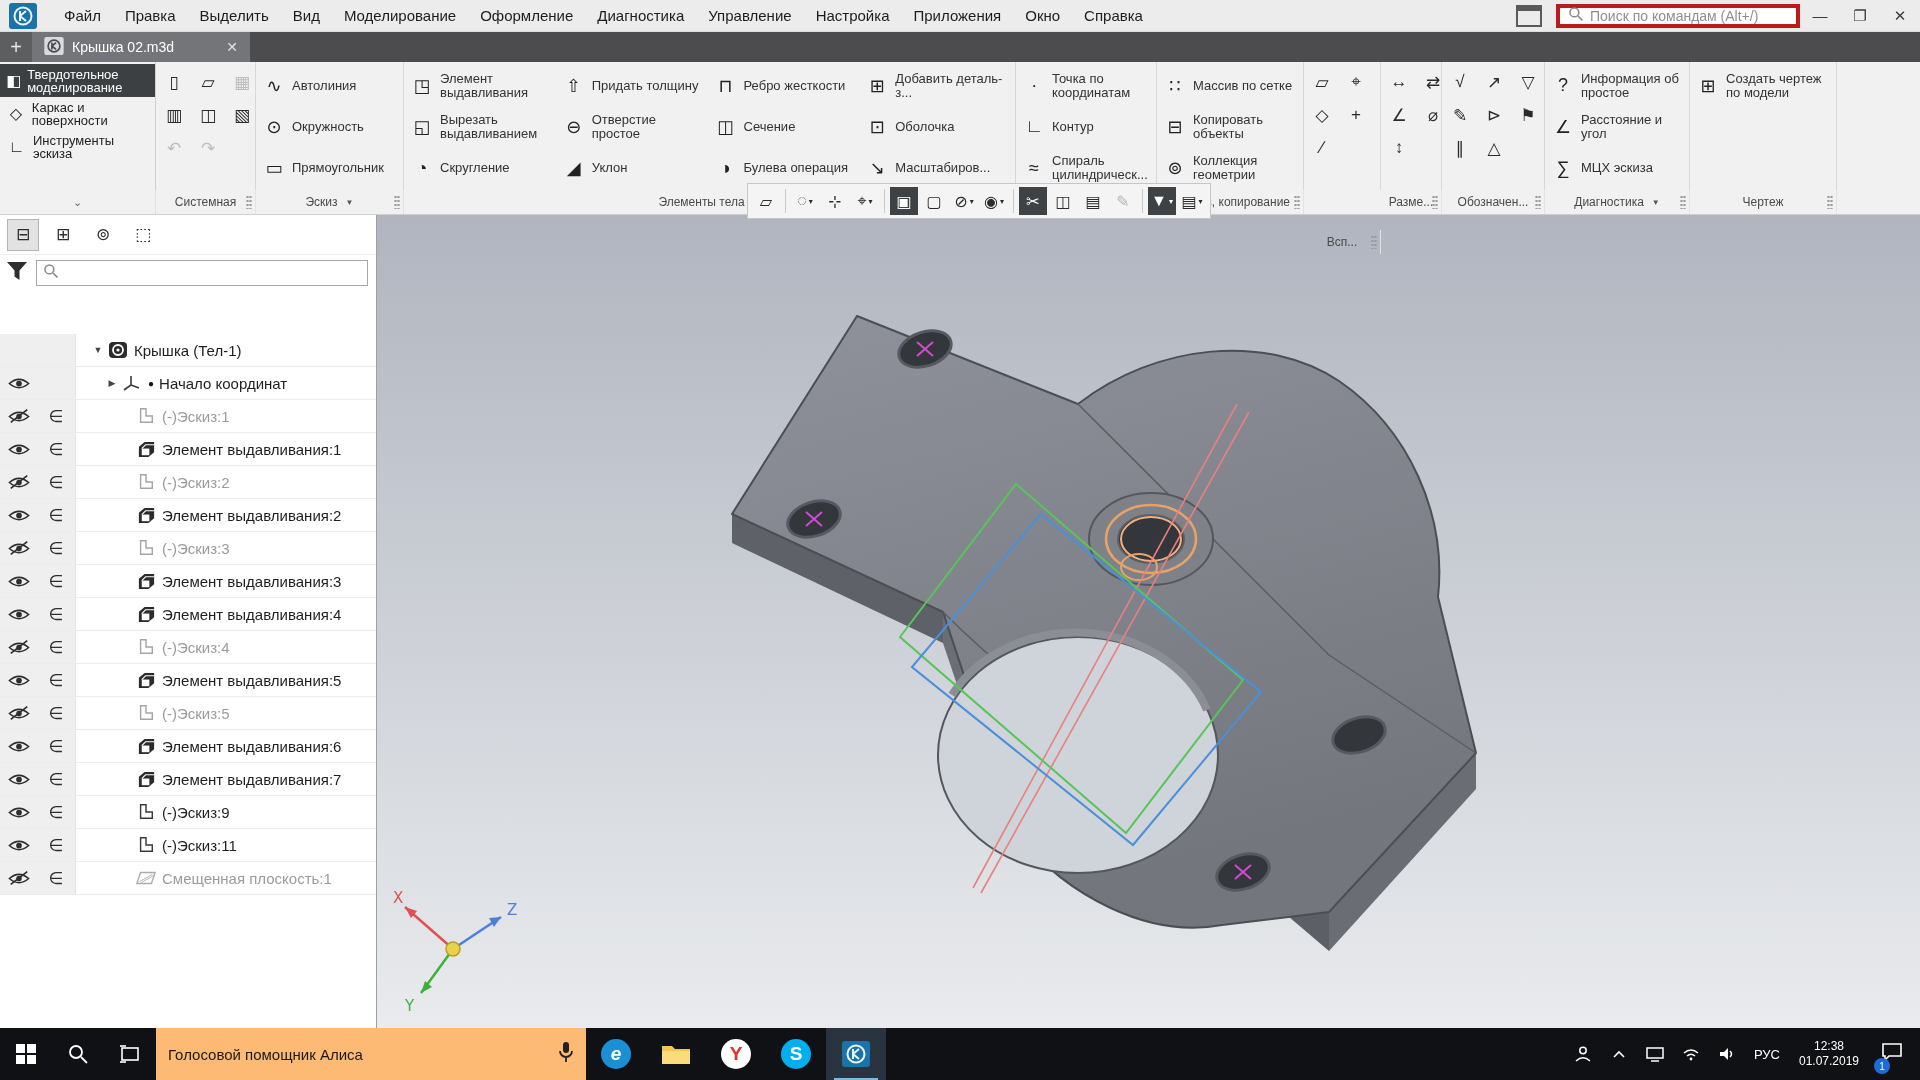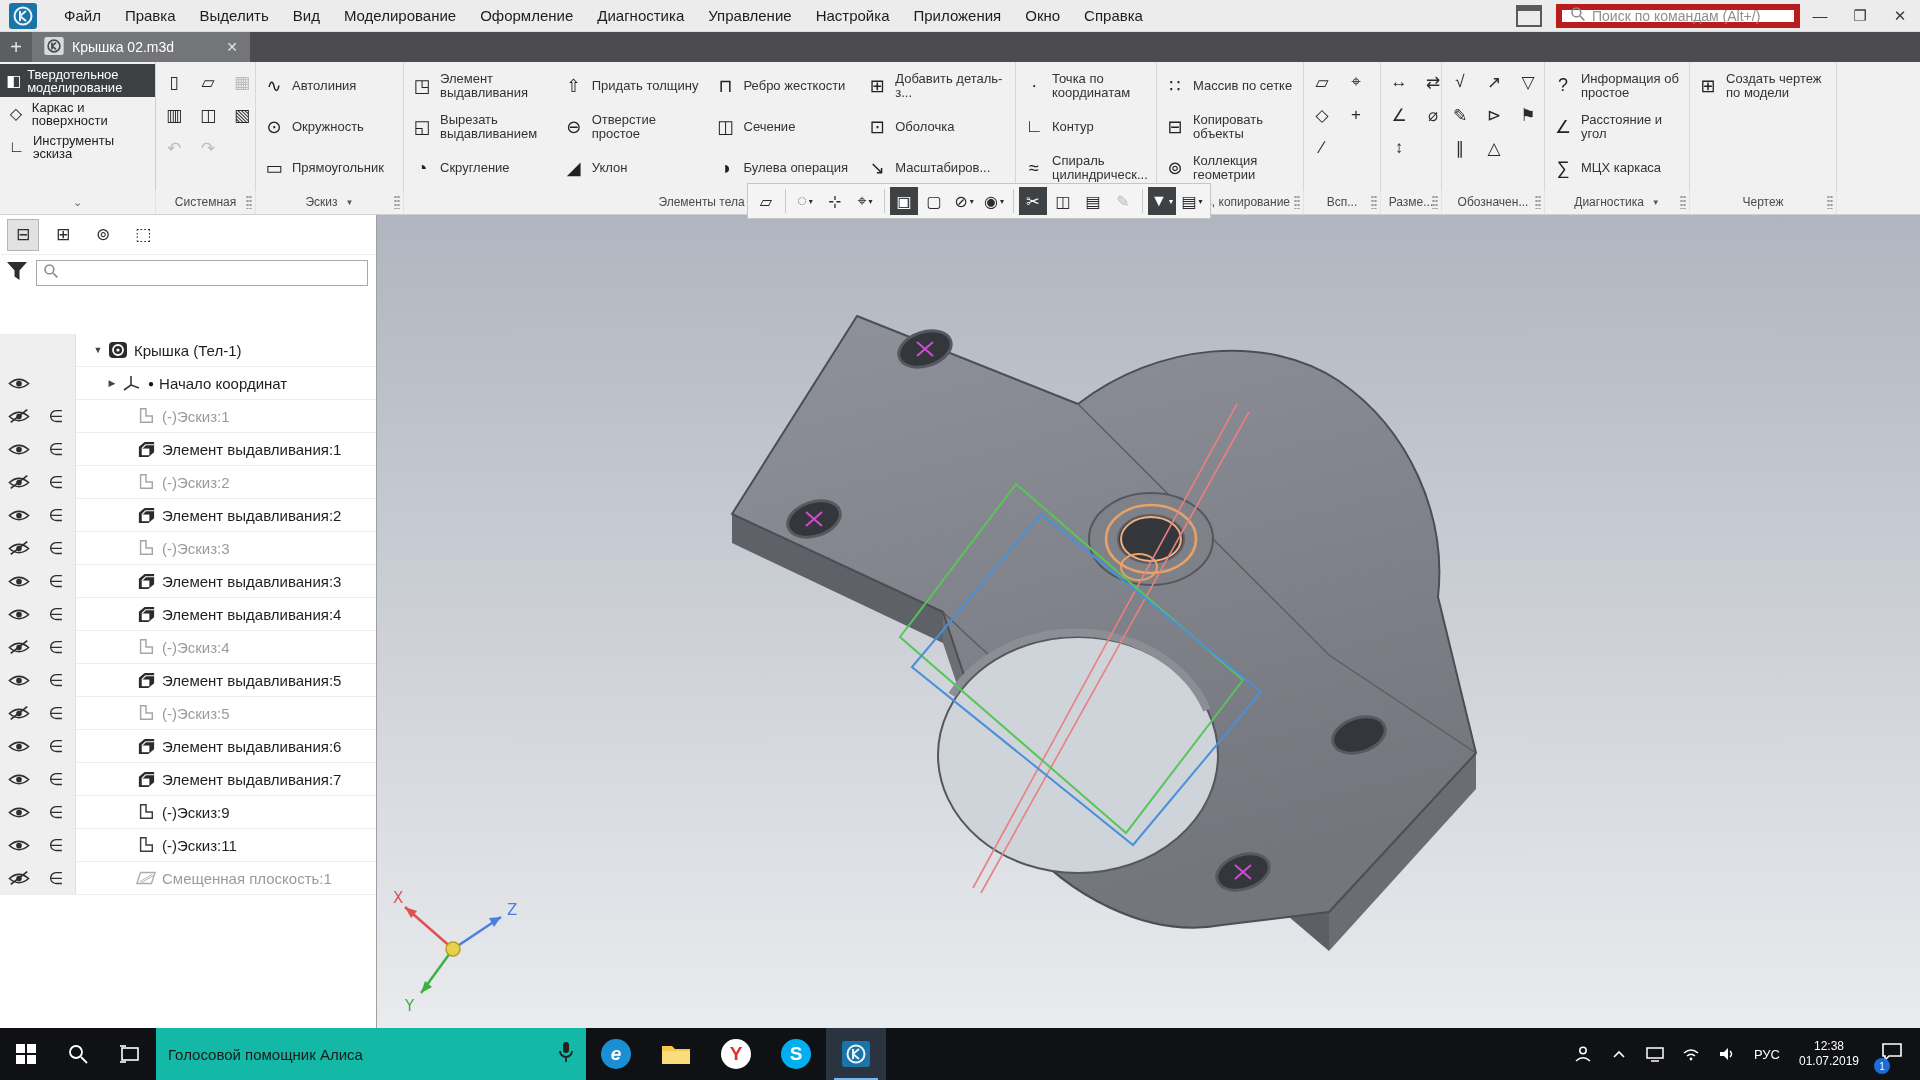--- a/index.html
+++ b/index.html
@@ -7,21 +7,21 @@
     -webkit-font-smoothing:antialiased;background:#f1f1f1;}
   *{box-sizing:border-box;}
 
   
   #menubar{position:absolute;left:0;top:0;width:1920px;height:32px;background:#ececec;
     display:flex;align-items:center;border-bottom:1px solid #dcdcdc;z-index:30;}
   #app-logo{width:34px;height:28px;margin-left:6px;margin-right:12px;display:flex;align-items:center;justify-content:center;}
   .menu-item{font-size:15px;color:#1d1d1d;padding:0 12px;height:100%;display:flex;align-items:center;cursor:default;}
   #menubar-right{margin-left:auto;display:flex;align-items:center;height:100%;}
   #layout-btn{width:26px;height:22px;border:2px solid #5a5a5a;border-top-width:6px;margin-right:14px;}
-  #cmd-search{width:244px;height:24px;border:6px solid #b91c1c;background:#fff;display:flex;align-items:center;padding:0 8px;color:#8f8f8f;font-size:14px;gap:6px;}
+  #cmd-search{width:244px;height:24px;border:4px solid #b91c1c;background:#fff;display:flex;align-items:center;padding:0 8px;color:#8f8f8f;font-size:14px;gap:6px;}
   .win-ctrl{width:40px;height:32px;display:flex;align-items:center;justify-content:center;font-size:15px;color:#3a3a3a;}
 
   
   #tabbar{position:absolute;left:0;top:32px;width:1920px;height:30px;background:#4c4c4e;display:flex;align-items:stretch;}
   #newtab{width:32px;display:flex;align-items:center;justify-content:center;color:#e8e8e8;font-size:20px;background:#5c5e60;}
   .doc-tab{display:flex;align-items:center;gap:8px;padding:0 12px;min-width:218px;background:#737578;color:#fff;font-size:14px;}
   .doc-tab .close{margin-left:auto;color:#e2e2e2;font-size:14px;}
 
   
   #ribbon{position:absolute;left:0;top:62px;width:1920px;height:128px;background:#f1f1f1;display:flex;}
@@ -77,21 +77,21 @@
     display:flex;align-items:center;gap:2px;padding:0 4px;z-index:10;}
   .vtile{height:28px;min-width:28px;display:flex;align-items:center;justify-content:center;font-size:16px;color:#2c2c2c;padding:0 2px;}
   .vtile.pressed{background:#3f4245;color:#fff;}
   .vtile.disabled{color:#b5b5b5;}
   .vtile .dd{font-size:8px;margin-left:2px;}
   .vdiv{width:1px;height:24px;background:#c9c9c9;margin:0 3px;}
 
   
   #taskbar{position:absolute;left:0;top:1028px;width:1920px;height:52px;background:#101114;display:flex;align-items:stretch;z-index:40;}
   .tbtile{width:52px;display:flex;align-items:center;justify-content:center;}
-  #tb-search{width:430px;background:#14b8a6;display:flex;align-items:center;padding:0 12px;gap:10px;}
+  #tb-search{width:430px;background:#fdba74;display:flex;align-items:center;padding:0 12px;gap:10px;}
   #tb-search .txt{font-size:15px;color:#1a1a1a;flex:1;}
   .app-tile{width:60px;display:flex;align-items:center;justify-content:center;position:relative;}
   .app-tile.active{background:#2a3440;}
   .app-tile.active::after{content:"";position:absolute;left:8px;right:8px;bottom:0;height:2px;background:#76b9ed;}
   #tray{margin-left:auto;display:flex;align-items:center;gap:2px;padding-right:6px;}
   .trayic{width:34px;height:52px;display:flex;align-items:center;justify-content:center;color:#fff;}
   #lang{color:#fff;font-size:13px;width:42px;text-align:center;}
   #clock{color:#fff;font-size:12px;line-height:15px;text-align:center;width:78px;}
   #action-center{position:relative;width:44px;height:52px;display:flex;align-items:center;justify-content:center;}
   #ac-badge{position:absolute;left:4px;bottom:6px;width:16px;height:16px;border-radius:50%;background:#1b6cd6;color:#fff;
@@ -344,21 +344,21 @@
           <div class="rbtn">
             <span class="bicon">?</span>
             <span class="blabel">Информация об простое</span>
           </div>
           <div class="rbtn">
             <span class="bicon">∠</span>
             <span class="blabel">Расстояние и угол</span>
           </div>
           <div class="rbtn">
             <span class="bicon">∑</span>
-            <span class="blabel">МЦХ каркаса</span>
+            <span class="blabel">МЦХ эскиза</span>
           </div>
         </div>
       </div>
       <div class="rgroup" style="width: 147px;">
         <div class="bcol" style="flex: 1 1 0%;">
           <div class="rbtn">
             <span class="bicon">⊞</span>
             <span class="blabel">Создать чертеж по модели</span>
           </div>
         </div>
@@ -386,21 +386,21 @@
     </div>
     <div class="scell" style="width: 141px;">
       <span>Элементы каркаса</span>
       <span class="dd">▼</span>
       <span class="grip"></span>
     </div>
     <div class="scell" style="width: 147px;">
       <span>Массив, копирование</span>
       <span class="grip"></span>
     </div>
-    <div class="scell" style="width: 77px;">
+    <div class="scell" style="width: 77px; margin-top: 40px;">
       <span>Всп...</span>
       <span class="grip"></span>
     </div>
     <div class="scell" style="width: 61px;">
       <span>Разме...</span>
       <span class="grip"></span>
     </div>
     <div class="scell" style="width: 103px;">
       <span>Обозначен...</span>
       <span class="grip"></span>

